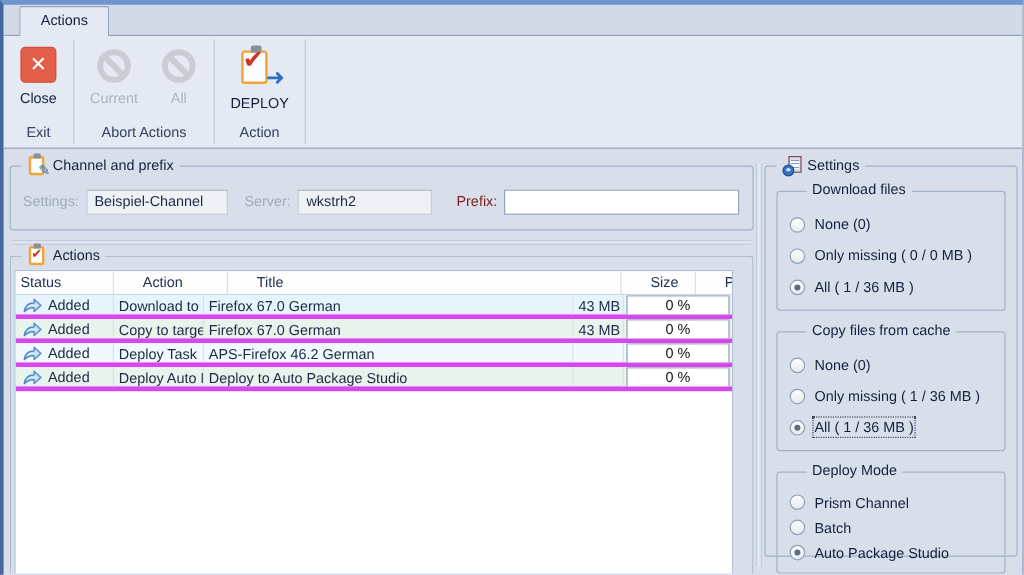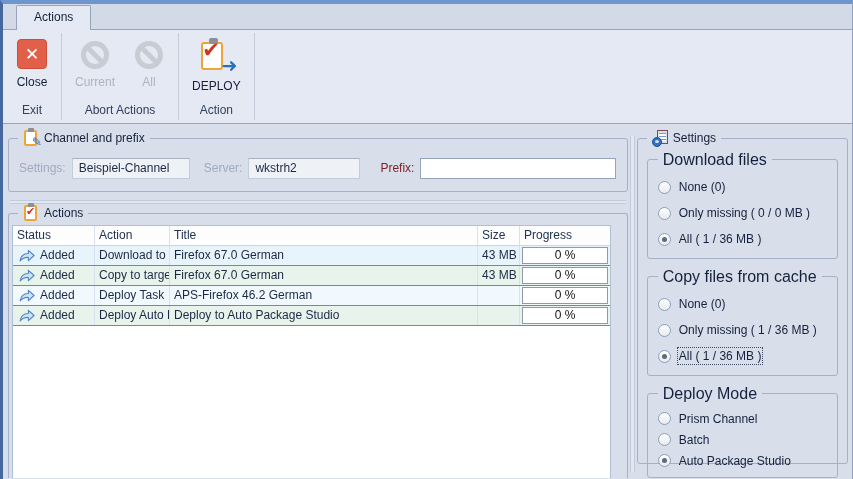--- a/index.html
+++ b/index.html
@@ -91,39 +91,39 @@
             border-bottom:1px solid #c2cbdb; background:#e2e8f1; cursor:row-resize; }
   .vsplit { width:5px; border-left:1px solid #c2cbdb; border-right:1px solid #c2cbdb;
             background:#e2e8f1; margin:12px 2px 6px; cursor:col-resize; }
 
   
   .actionsbox { flex:1; padding:11px 8px 0 3px; border-bottom:none; border-radius:3px 3px 0 0; }
   .table { width:599px; height:100%; background:#fff; border:1px solid #b0c0d4; border-bottom:none;
            display:flex; flex-direction:column; overflow:hidden; }
   .thead, .trow { display:grid; grid-template-columns:82px 75px 308px 42px 1fr;
                   height:20px; flex:0 0 20px; align-items:center; }
-  .thead { background:#fdfdfe; border-bottom:1px solid #c9d6e6; color:#22334f; }
+  .thead { background:#fdfdfe; border-bottom:1px solid #c9d6e6; color:#22334f;gap:20px; }
   .tc { padding:0 4px; height:100%; line-height:19px; white-space:nowrap; overflow:hidden;
         border-right:1px solid #d7e2ee; }
   .tc:last-child { border-right:none; }
-  .trow { border-bottom:1px solid #d946ef; }
+  .trow { border-bottom:4px solid #d946ef; }
   .r0 { background:#e7f4fc; } .r1 { background:#e7f3eb; }
   .r2 { background:#f2f9fe; } .r3 { background:#e7f3eb; }
   .statuscell { display:flex; align-items:center; gap:5px; padding-left:6px; }
   .sizecell { text-align:left; }
   .pcell { padding:0 2px; display:flex; align-items:center; }
   .pbox { flex:1; height:17px; background:#fff; border:1px solid #8f9aa8;
           display:flex; align-items:center; justify-content:center; color:#111; }
 
   
   .settings { width:212px; padding-top:14px; }
   .settingsbox { height:326px; padding:20px 9px 8px; }
   .sgroup { position:relative; border:1px solid #a3b2c9; border-radius:3px;
             padding:14px 6px 6px 10px; margin-bottom:17px; }
-  .sgroup .legend { left:10px; font-size:16px; }
+  .sgroup .legend { left:24px; font-size:12px; }
   .radiorow { display:flex; align-items:center; gap:8px; height:26px; cursor:default; }
   .sgroup.tight .radiorow { height:21px; }
   .radio { width:13px; height:13px; flex:0 0 13px; border-radius:50%;
            border:1px solid #8da0b8; background:linear-gradient(#fefefe,#e7eaef);
            position:relative; }
   .radio.sel::after { content:''; position:absolute; inset:3px; border-radius:50%;
            background:#5f6b7a; }
   .rlbl { color:#14213c; white-space:nowrap; }
   .rlbl.focused { outline:1px dotted #3a4a63; outline-offset:1px; }
 </style>

